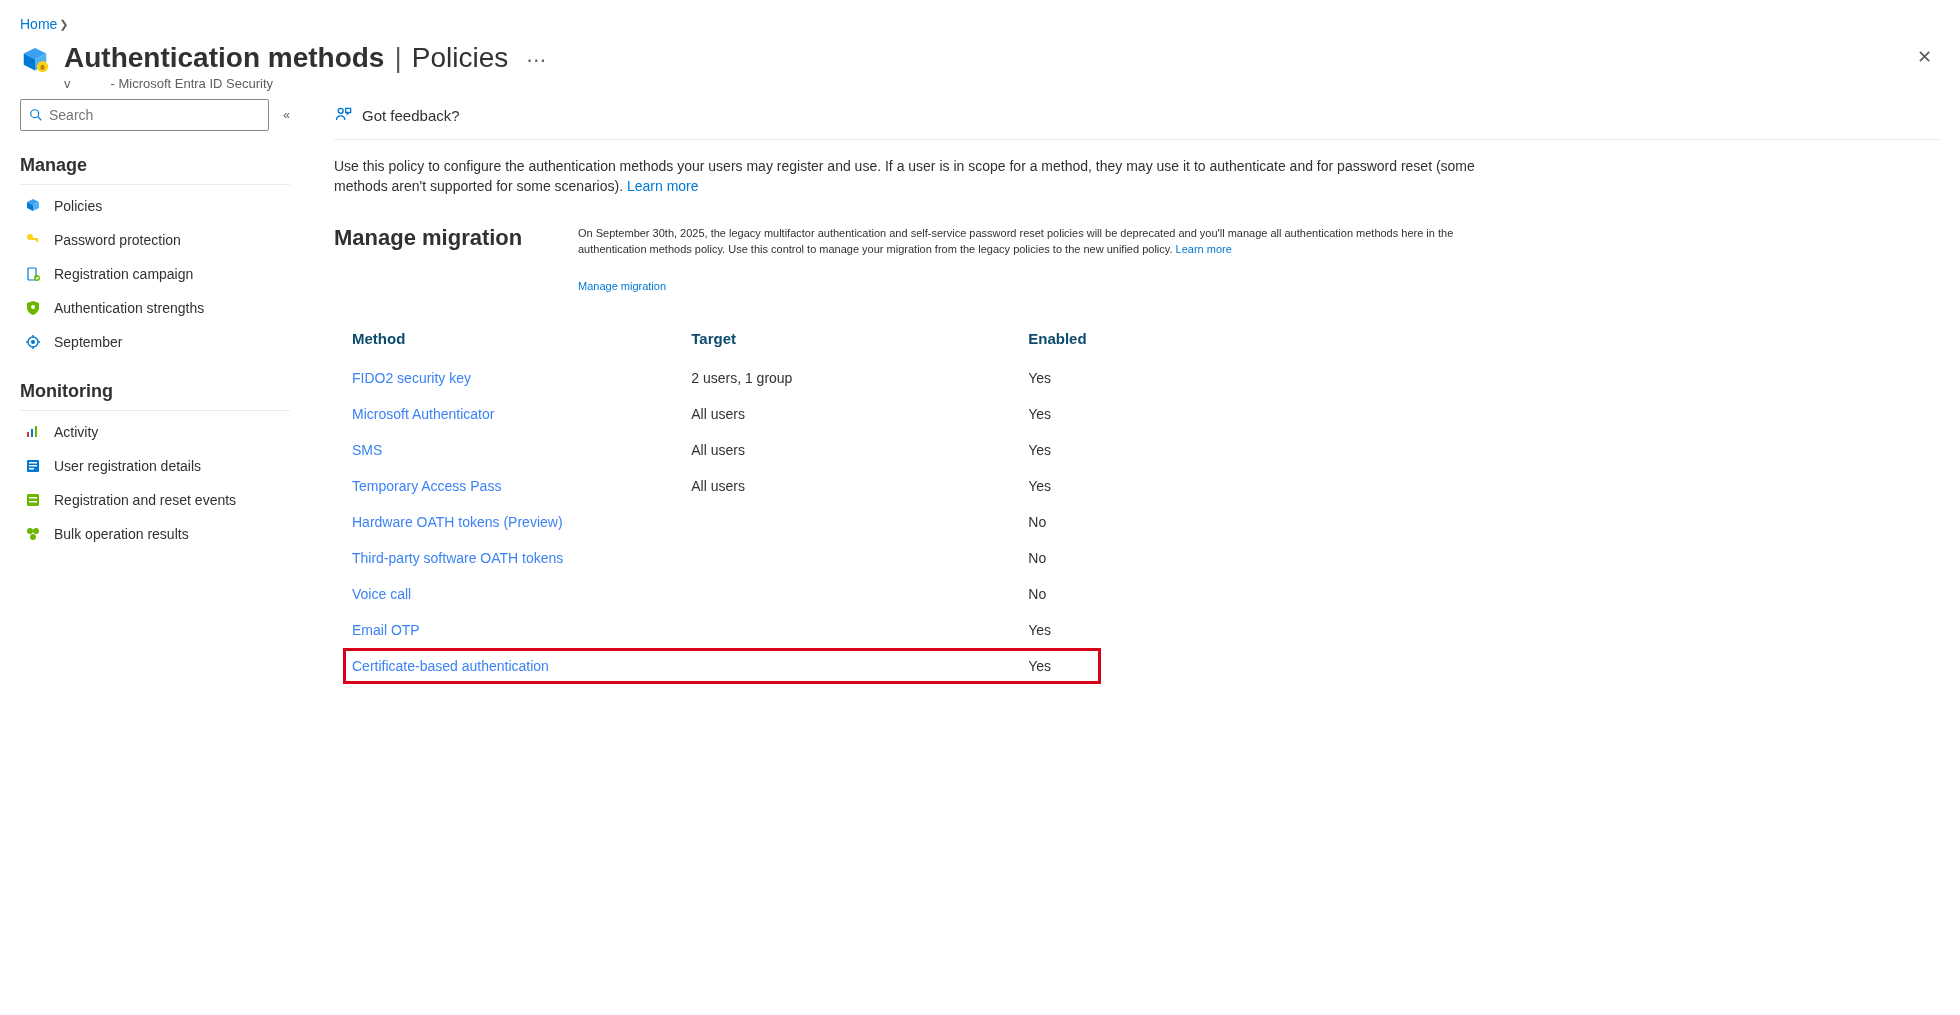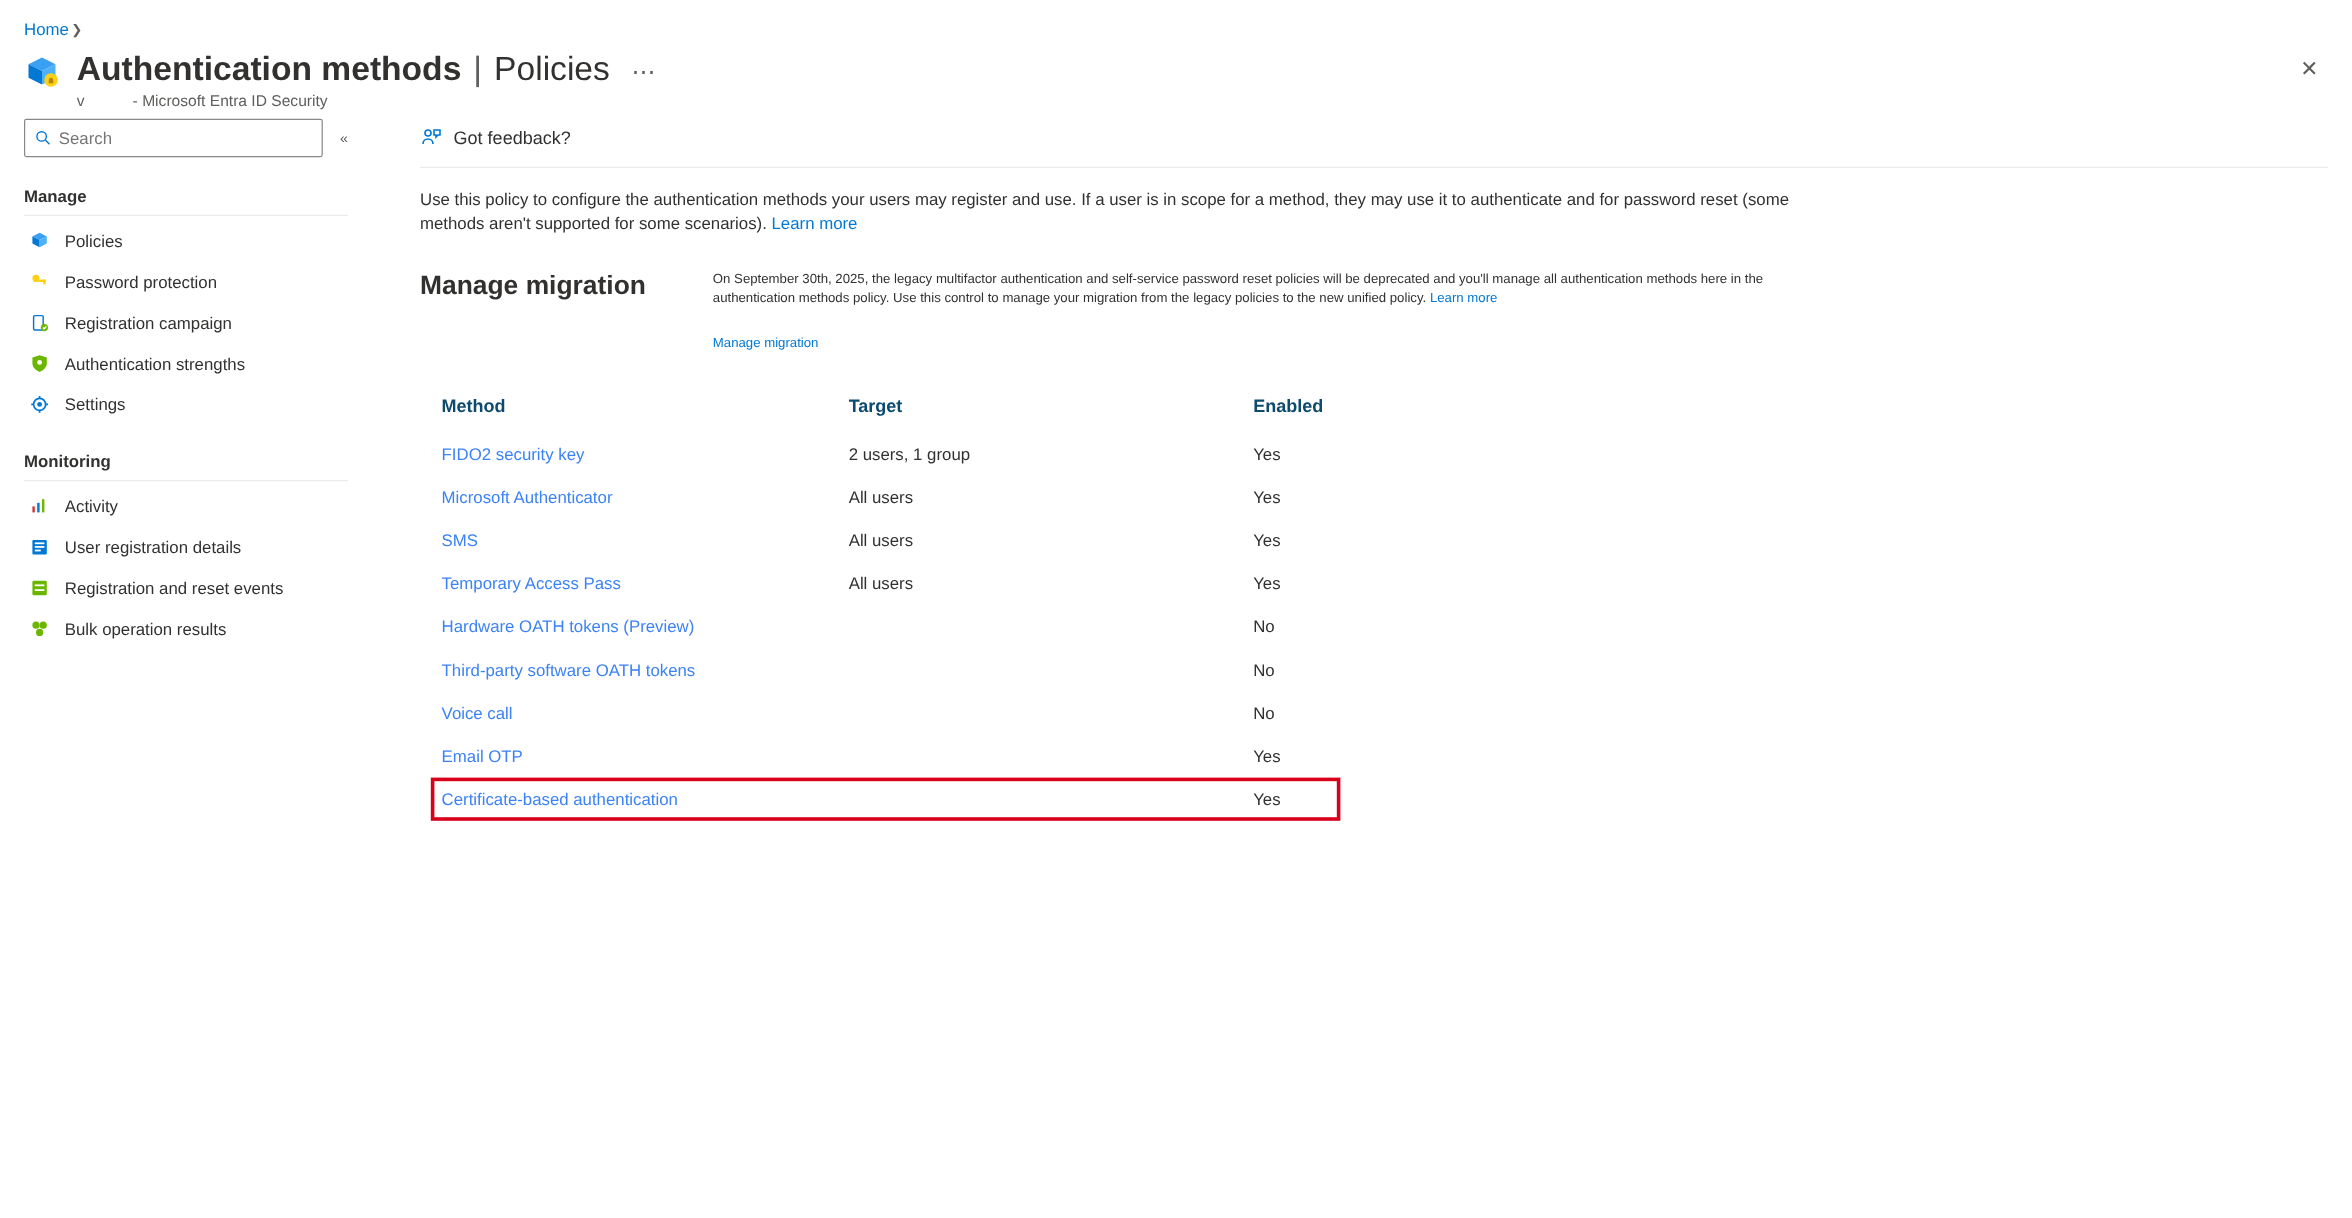--- a/index.html
+++ b/index.html
@@ -16,30 +16,30 @@
     .header-text { flex: 1; }
     .title-line { display: flex; align-items: baseline; gap: 8px; }
     .title-main { font-size: 28px; font-weight: 600; }
     .title-sub { font-size: 28px; font-weight: 400; color: #323130; }
     .title-pipe { font-size: 28px; font-weight: 300; color: #605e5c; margin: 0 2px; }
     .dots { color: #605e5c; font-size: 20px; margin-left: 10px; line-height: 1; }
     .subtitle { font-size: 13px; color: #605e5c; margin-top: 2px; margin-left: 0; }
     .sub-v { color: #605e5c; margin-right: 40px;}
     .close-x { margin-left: auto; color: #605e5c; font-size: 18px; padding: 4px 8px; cursor: pointer; font-weight: 300; }
 
-    .body-row { display: flex; gap: 16px; }
+    .body-row { display: flex; gap: 0; }
 
     .sidebar { width: 290px; flex-shrink: 0; padding-right: 20px; }
     .search-row { display: flex; align-items: center; gap: 14px; margin-bottom: 18px; }
     .search-box { flex: 1; position: relative; border: 1px solid #8a8886; border-radius: 2px; height: 32px; display: flex; align-items: center; padding: 0 8px; background: #fff; }
     .search-icon { color: #0078d4; margin-right: 6px; display: flex; }
     .search-box input { border: none; outline: none; flex: 1; font-size: 14px; background: transparent; }
     .collapse-chev { color: #605e5c; font-size: 12px; cursor: pointer; }
 
-    .nav-group-title { font-size: 14px; font-weight: 600; color: #323130; padding: 6px 0 8px 0; border-bottom: 1px solid #edebe9; margin-bottom: 4px; }
+    .nav-group-title { font-size: 18px; font-weight: 600; color: #323130; padding: 6px 0 8px 0; border-bottom: 1px solid #edebe9; margin-bottom: 4px; }
     .nav-item { display: flex; align-items: center; gap: 12px; padding: 8px 4px; cursor: pointer; font-size: 14px; color: #323130; }
     .nav-icon { width: 18px; height: 18px; display: flex; align-items: center; justify-content: center; flex-shrink: 0; }
     .nav-icon svg { width: 16px; height: 16px; }
     .nav-group { margin-bottom: 16px; }
 
     .main { flex: 1; padding-left: 24px; border-left: 0; }
     .toolbar { display: flex; align-items: center; padding: 6px 0 14px 0; border-bottom: 1px solid #edebe9; margin-bottom: 16px; }
     .feedback-btn { display: flex; align-items: center; gap: 8px; color: #323130; cursor: pointer; font-size: 15px; }
     .feedback-btn .fb-icon { color: #0078d4; display: flex; }
 
@@ -155,21 +155,21 @@
                   <circle cx="8" cy="8" r="5" fill="none" stroke="#0078d4" stroke-width="1.4"></circle>
                   <circle cx="8" cy="8" r="2" fill="#0078d4"></circle>
                   <g stroke="#0078d4" stroke-width="1.4">
                     <line x1="8" y1="1" x2="8" y2="3"></line>
                     <line x1="8" y1="13" x2="8" y2="15"></line>
                     <line x1="1" y1="8" x2="3" y2="8"></line>
                     <line x1="13" y1="8" x2="15" y2="8"></line>
                   </g>
                 </svg>
               </span>
-              <span>Settings</span>
+              <span>September</span>
             </div>
           </div>
           <div class="nav-group">
             <div class="nav-group-title">Monitoring</div>
             <div class="nav-item">
               <span class="nav-icon">
                 <svg viewBox="0 0 16 16">
                   <rect x="2" y="8" width="2" height="5" fill="#d13438"></rect>
                   <rect x="6" y="5" width="2" height="8" fill="#0078d4"></rect>
                   <rect x="10" y="2" width="2" height="11" fill="#6bb700"></rect>

